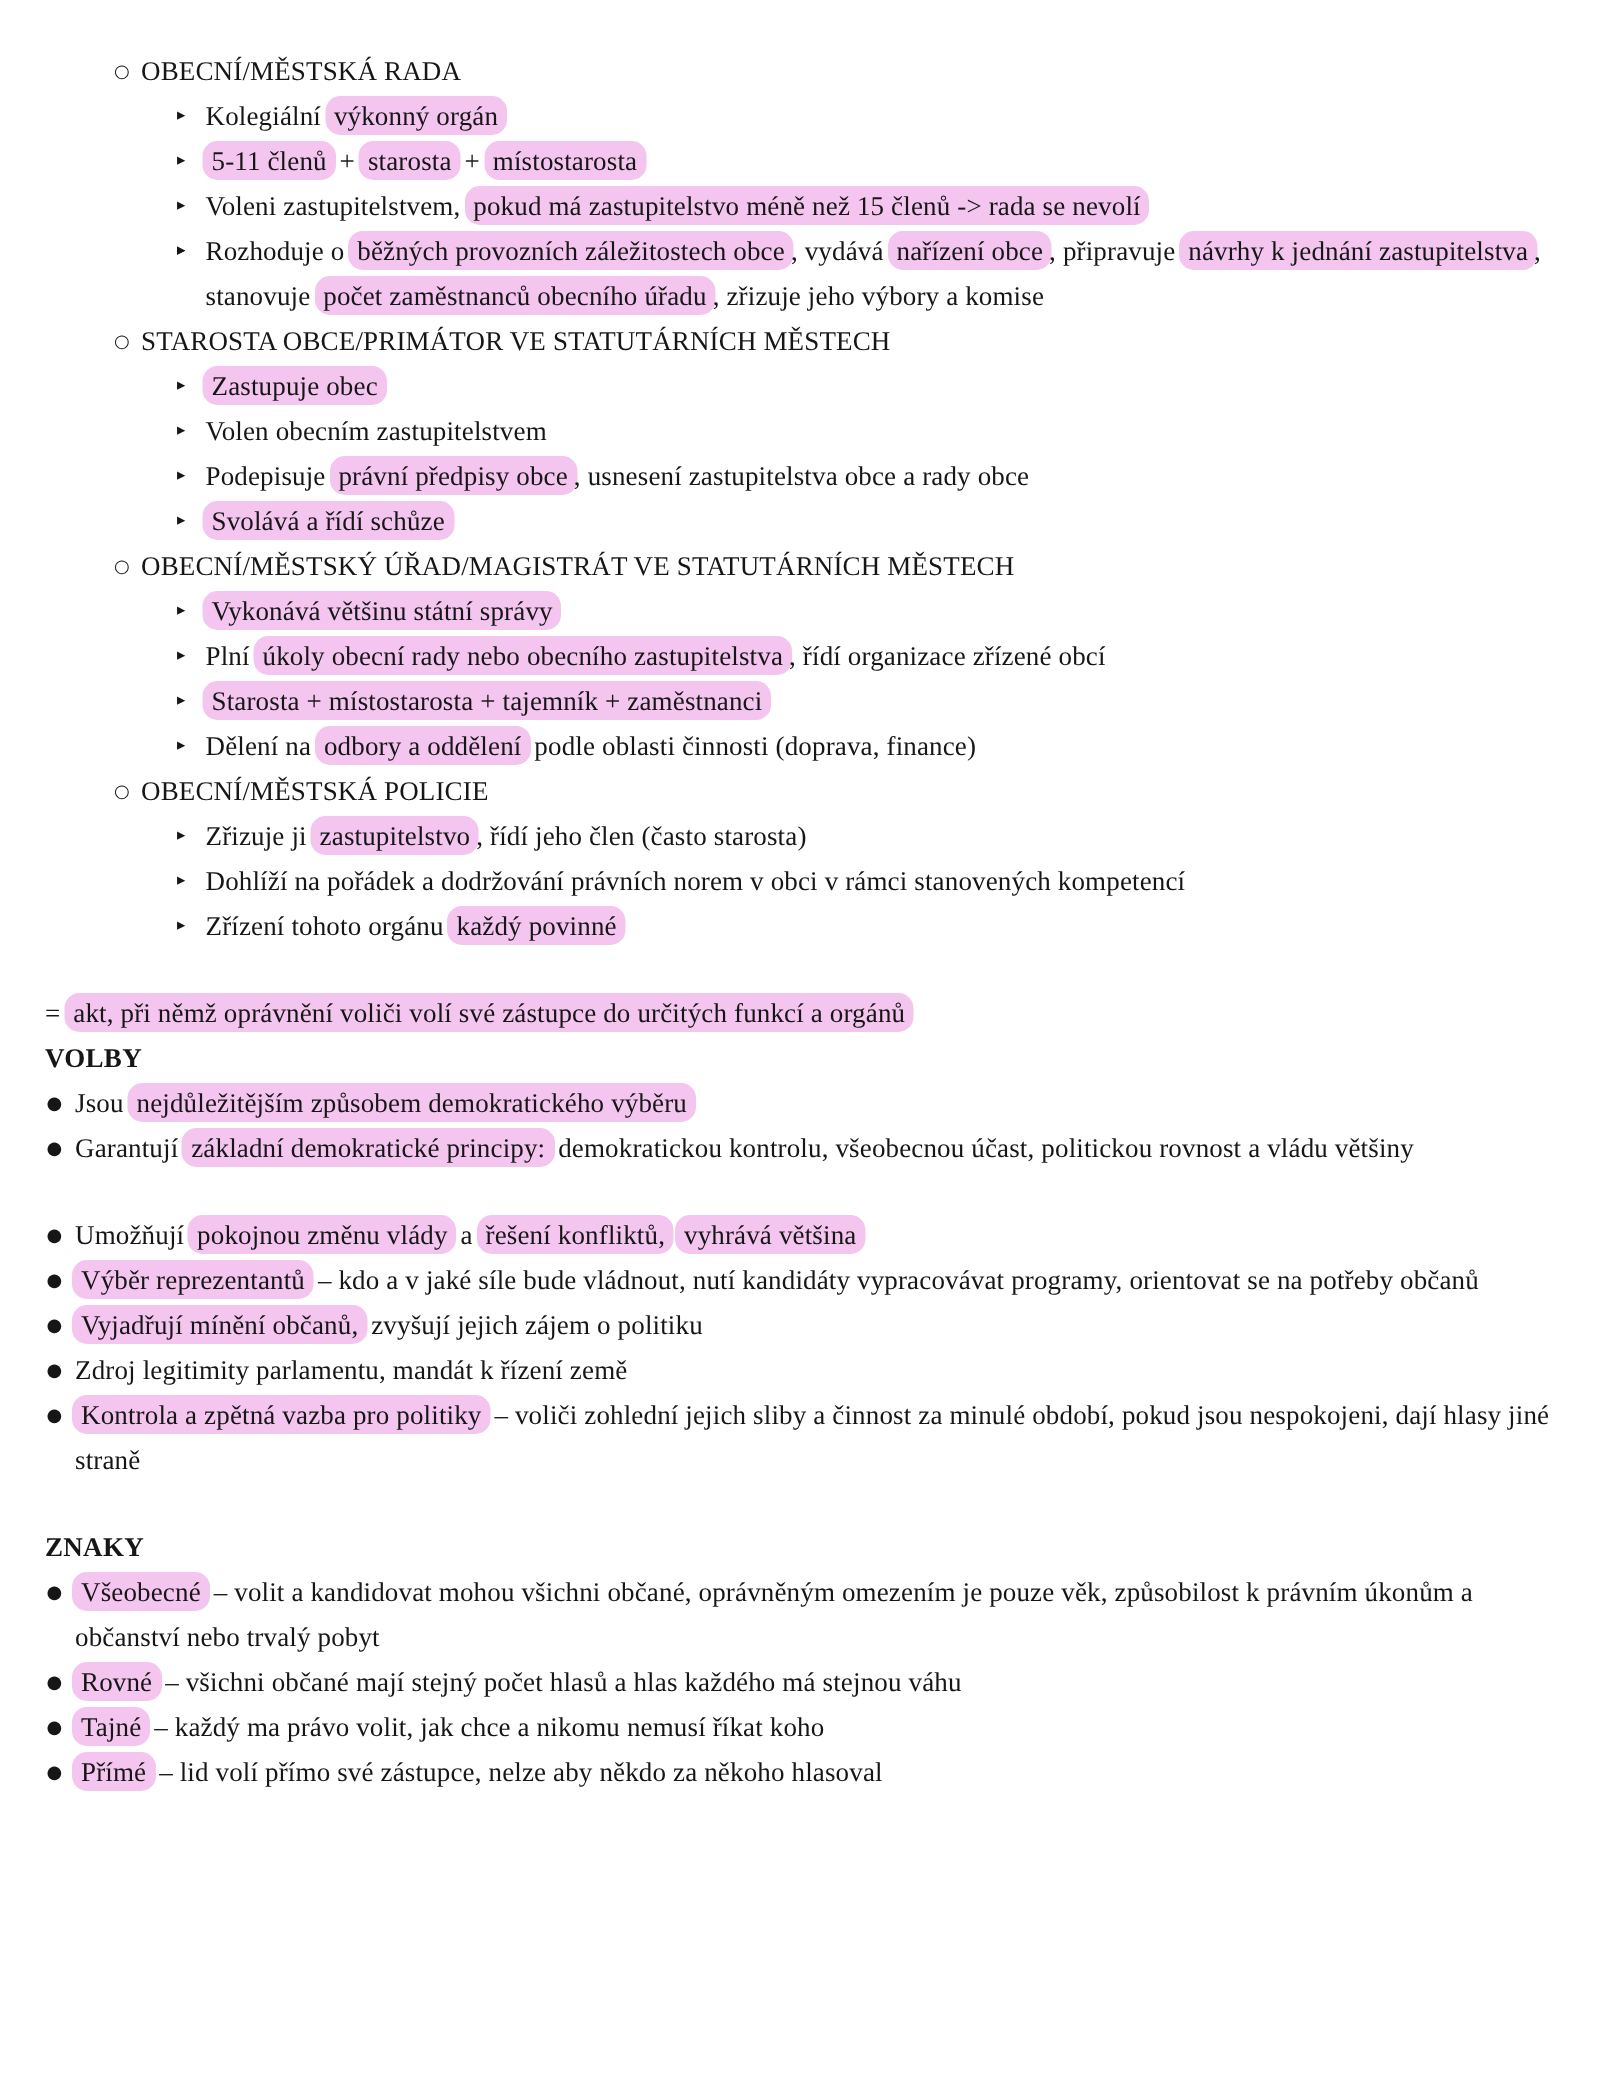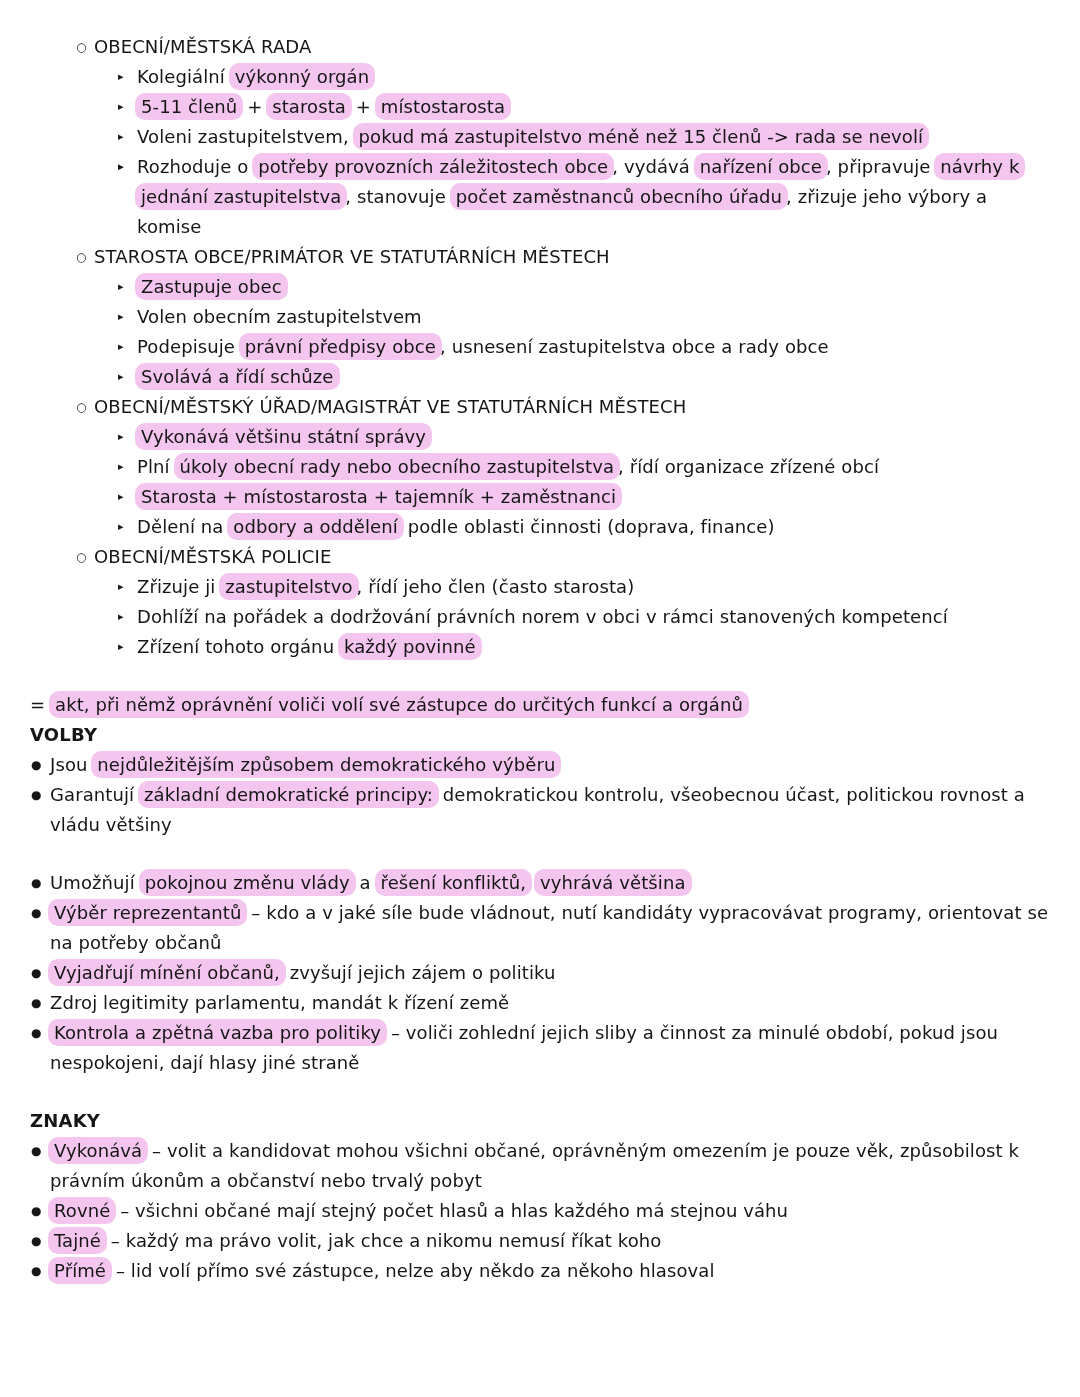--- a/index.html
+++ b/index.html
@@ -20,21 +20,21 @@
     height: 1397px;
     padding: 32px 26px 20px 30px;
     background: #ffffff;
   }
   .block {
     position: relative;
     font-size: 18px;
     line-height: 30px;
     letter-spacing: 0.1px;
   }
-  .block .text { display: block; }
+  .block .text { display: block; font-family: Liberation Serif, serif; }
 
   
   .block.circle { padding-left: 64px; }
   .block.circle > .bullet {
     position: absolute;
     left: 46px;
     top: 0;
     font-size: 12px;
     line-height: 30px;
   }
@@ -100,21 +100,21 @@
       </div>
       <div class="block tri">
         <span class="bullet">▸</span>
         <span class="text"><span>Voleni zastupitelstvem, </span><span class="hl">pokud má zastupitelstvo méně než 15 členů -&gt; rada se nevolí</span></span>
       </div>
       <div class="block tri">
         <span class="bullet">▸</span>
       </div>
       <div class="block tri">
         <span class="bullet">▸</span>
-        <span class="text"><span>Rozhoduje o </span><span class="hl">potřeby provozních záležitostech obce</span><span>, vydává </span><span class="hl">nařízení obce</span><span>, připravuje </span><span class="hl">návrhy k jednání zastupitelstva</span><span>, stanovuje </span><span class="hl">počet zaměstnanců obecního úřadu</span><span>, zřizuje jeho výbory a komise</span></span>
+        <span class="text"><span>Rozhoduje o </span><span class="hl">běžných provozních záležitostech obce</span><span>, vydává </span><span class="hl">nařízení obce</span><span>, připravuje </span><span class="hl">návrhy k jednání zastupitelstva</span><span>, stanovuje </span><span class="hl">počet zaměstnanců obecního úřadu</span><span>, zřizuje jeho výbory a komise</span></span>
       </div>
       <div class="block circle">
         <span class="bullet">○</span>
         <span class="text"><span>STAROSTA OBCE/PRIMÁTOR VE STATUTÁRNÍCH MĚSTECH</span></span>
       </div>
       <div class="block tri">
         <span class="bullet">▸</span>
         <span class="text"><span class="hl">Zastupuje obec</span></span>
       </div>
       <div class="block tri">
@@ -200,21 +200,21 @@
       <div class="block dot">
         <span class="bullet">●</span>
         <span class="text"><span class="hl">Kontrola a zpětná vazba pro politiky</span><span> – voliči zohlední jejich sliby a činnost za minulé období, pokud jsou nespokojeni, dají hlasy jiné straně</span></span>
       </div>
       <div class="block gap"></div>
       <div class="block head">
         <span class="text"><span>ZNAKY</span></span>
       </div>
       <div class="block dot">
         <span class="bullet">●</span>
-        <span class="text"><span class="hl">Vykonává</span><span> – volit a kandidovat mohou všichni občané, oprávněným omezením je pouze věk, způsobilost k právním úkonům a občanství nebo trvalý pobyt</span></span>
+        <span class="text"><span class="hl">Všeobecné</span><span> – volit a kandidovat mohou všichni občané, oprávněným omezením je pouze věk, způsobilost k právním úkonům a občanství nebo trvalý pobyt</span></span>
       </div>
       <div class="block dot">
         <span class="bullet">●</span>
         <span class="text"><span class="hl">Rovné</span><span> – všichni občané mají stejný počet hlasů a hlas každého má stejnou váhu</span></span>
       </div>
       <div class="block dot">
         <span class="bullet">●</span>
         <span class="text"><span class="hl">Tajné</span><span> – každý ma právo volit, jak chce a nikomu nemusí říkat koho</span></span>
       </div>
       <div class="block dot">

